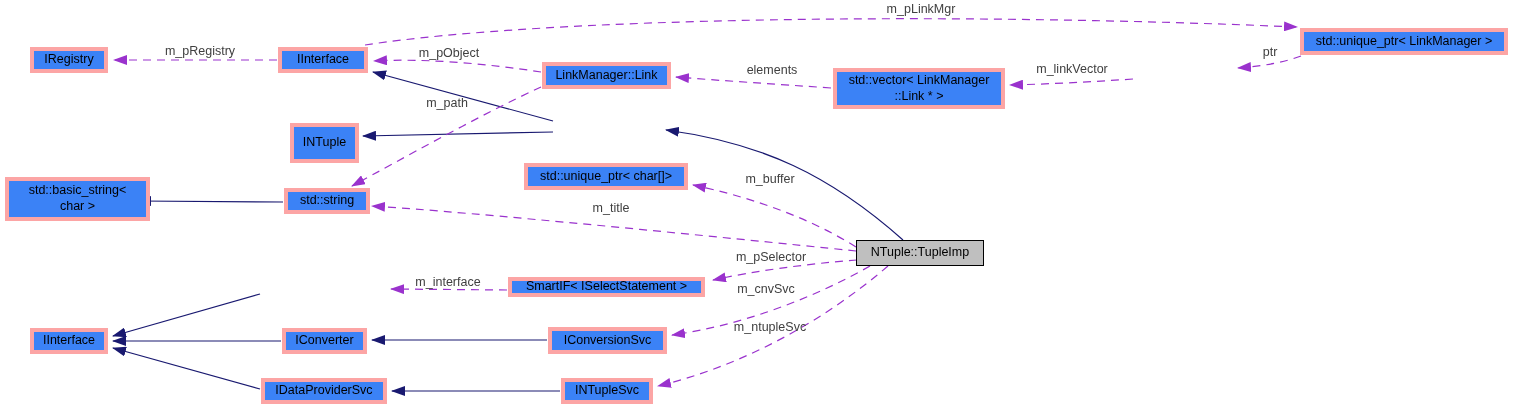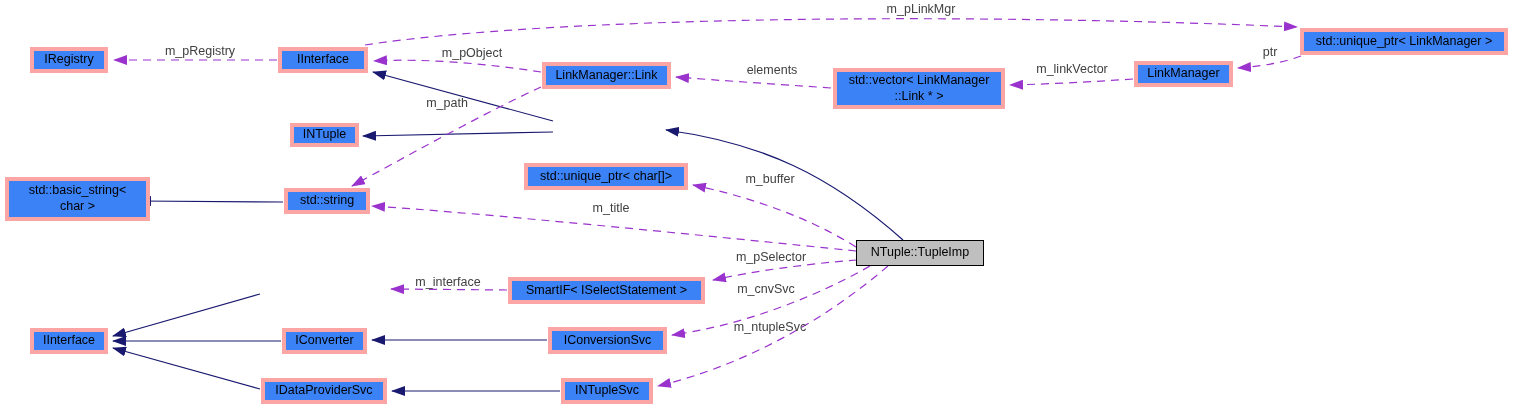--- a/index.html
+++ b/index.html
@@ -73,37 +73,36 @@
     <path d="M870,266 C810,300 738,326 672,335" stroke="#9a32cd" stroke-width="1.2" fill="none" stroke-dasharray="8 6" marker-end="url(#arrow-use)"></path>
     <path d="M888,266 C825,320 745,365 658,386" stroke="#9a32cd" stroke-width="1.2" fill="none" stroke-dasharray="8 6" marker-end="url(#arrow-use)"></path>
     <path d="M507,290 L391,289" stroke="#9a32cd" stroke-width="1.2" fill="none" stroke-dasharray="8 6" marker-end="url(#arrow-use)"></path>
   </svg>
 
   <div class="node" style="left:30px;top:47px;width:78px;height:26px">IRegistry</div>
   <div class="node" style="left:278px;top:47px;width:90px;height:26px">IInterface</div>
   <div class="node" style="left:542px;top:62px;width:129px;height:27px">LinkManager::Link</div>
   <div class="node" style="left:833px;top:68px;width:172px;height:41px">std::vector&lt; LinkManager
 ::Link * &gt;</div>
-  <div class="node" style="left:1134px;top:61px;width:99px;height:26px">LinkManager</div>
   <div class="node" style="left:1300px;top:28px;width:208px;height:27px">std::unique_ptr&lt; LinkManager &gt;</div>
-  <div class="node" style="left:290px;top:123px;width:69px;height:24px">INTuple</div>
+  <div class="node" style="left:290px;top:123px;width:69px;height:40px">INTuple</div>
   <div class="node" style="left:5px;top:177px;width:145px;height:44px">std::basic_string&lt;
 char &gt;</div>
   <div class="node" style="left:284px;top:188px;width:86px;height:26px">std::string</div>
   <div class="node highlight" style="left:856px;top:240px;width:128px;height:26px">NTuple::TupleImp</div>
   <div class="node" style="left:524px;top:163px;width:164px;height:27px">std::unique_ptr&lt; char[]&gt;</div>
-  <div class="node" style="left:508px;top:277px;width:197px;height:27px">SmartIF&lt; ISelectStatement &gt;</div>
+  <div class="node" style="left:508px;top:277px;width:197px;height:20px">SmartIF&lt; ISelectStatement &gt;</div>
   <div class="node" style="left:30px;top:328px;width:78px;height:26px">IInterface</div>
   <div class="node" style="left:282px;top:328px;width:85px;height:26px">IConverter</div>
   <div class="node" style="left:261px;top:378px;width:126px;height:26px">IDataProviderSvc</div>
   <div class="node" style="left:548px;top:327px;width:119px;height:27px">IConversionSvc</div>
   <div class="node" style="left:561px;top:378px;width:92px;height:26px">INTupleSvc</div>
 
   <div class="elabel" style="left:200px;top:44px">m_pRegistry</div>
-  <div class="elabel" style="left:472px;top:46px">m_pObject</div>
+  <div class="elabel" style="left:449px;top:46px">m_pObject</div>
   <div class="elabel" style="left:921px;top:2px">m_pLinkMgr</div>
   <div class="elabel" style="left:772px;top:63px">elements</div>
   <div class="elabel" style="left:1072px;top:62px">m_linkVector</div>
   <div class="elabel" style="left:1270px;top:45px">ptr</div>
   <div class="elabel" style="left:447px;top:96px">m_path</div>
   <div class="elabel" style="left:770px;top:172px">m_buffer</div>
   <div class="elabel" style="left:611px;top:201px">m_title</div>
   <div class="elabel" style="left:771px;top:250px">m_pSelector</div>
   <div class="elabel" style="left:766px;top:282px">m_cnvSvc</div>
   <div class="elabel" style="left:770px;top:320px">m_ntupleSvc</div>

